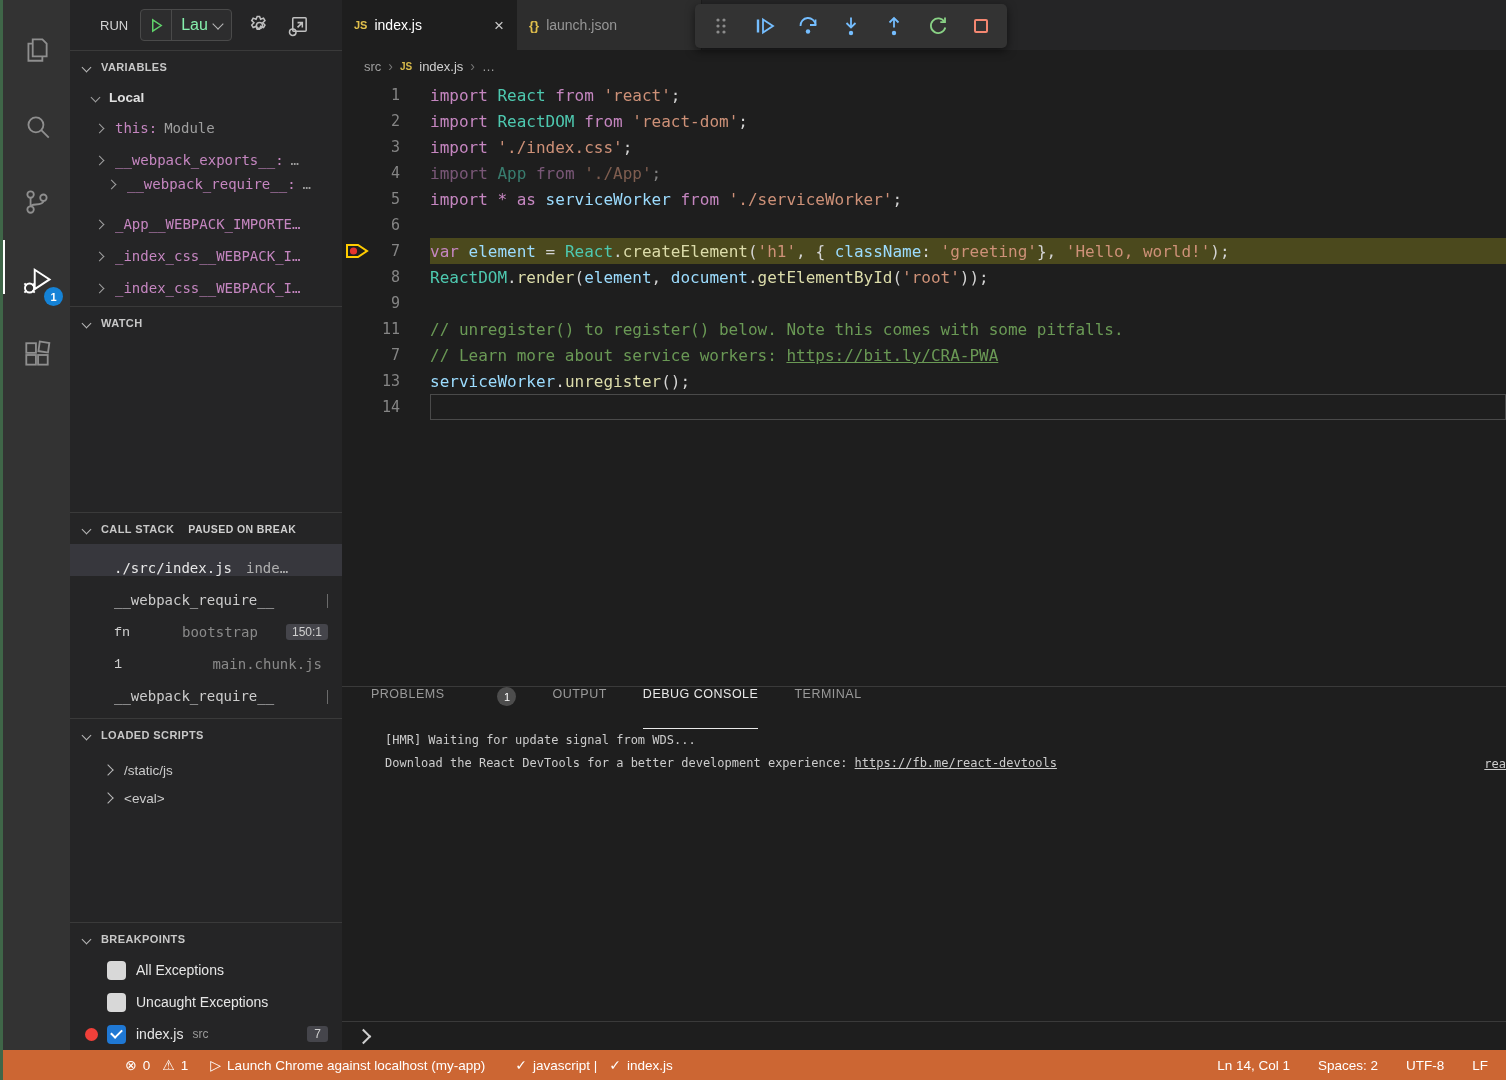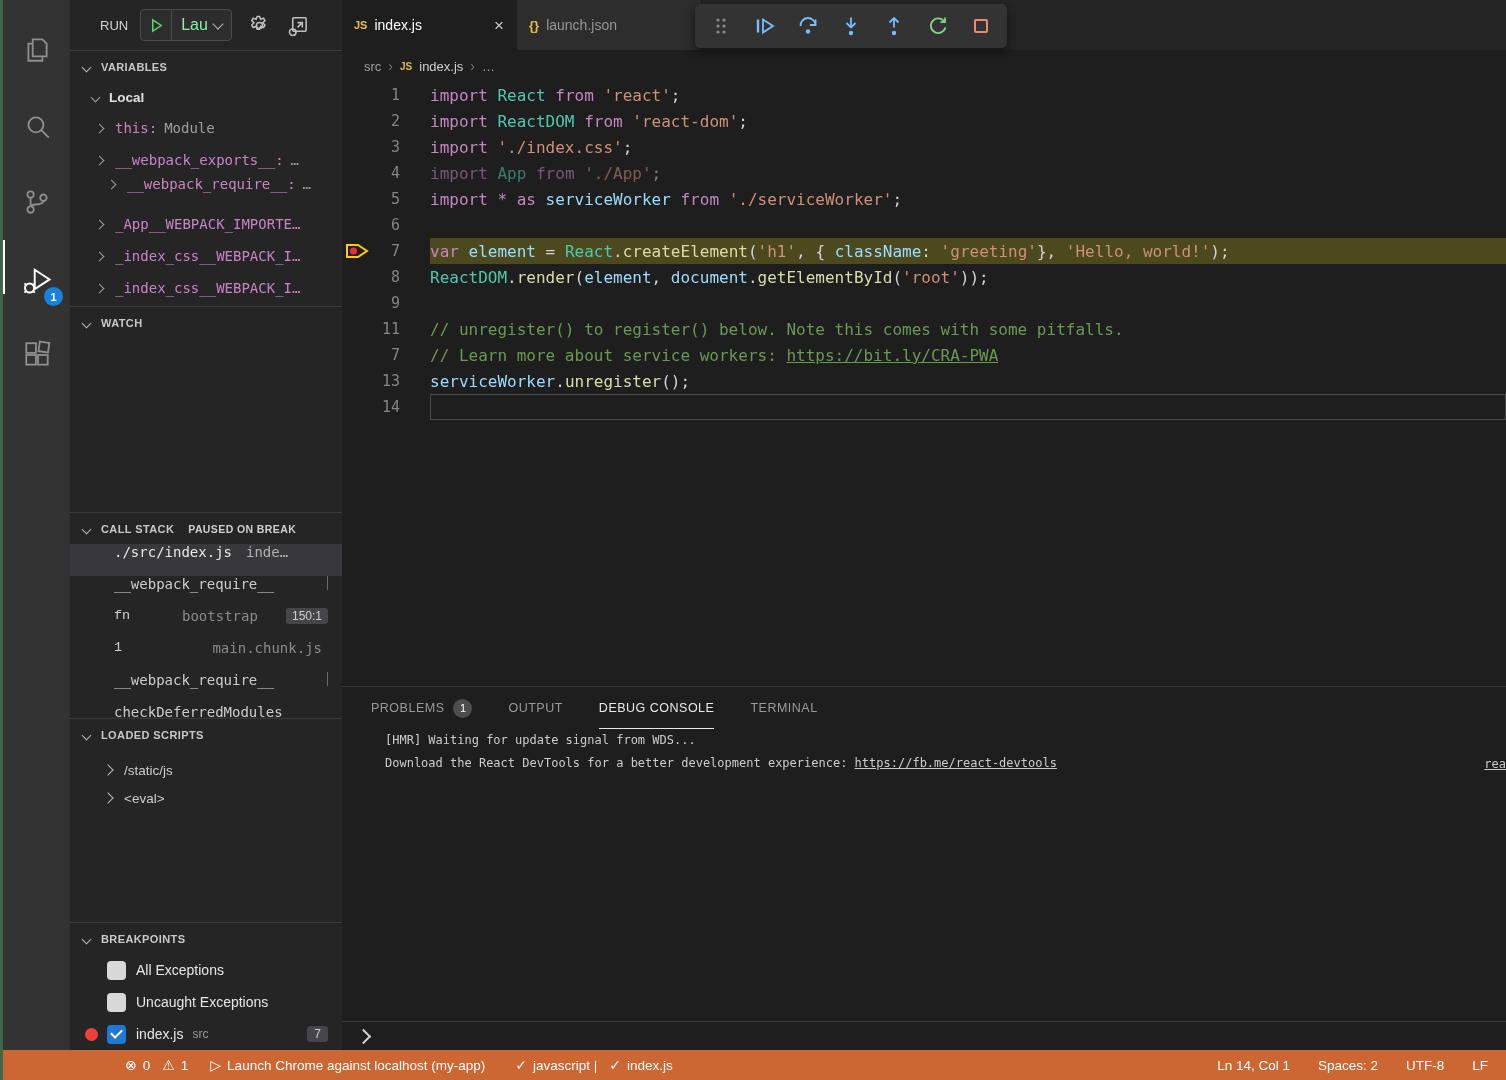--- a/index.html
+++ b/index.html
@@ -38,21 +38,21 @@
   .sec-header .sec-title{margin-left:11px;white-space:nowrap;}
   .sec-status{margin-left:14px;font-size:10.5px;color:#cfcfcf;white-space:nowrap;overflow:hidden;flex:1;}
 
   .tree-row{position:absolute;left:0;right:0;height:32px;display:flex;align-items:center;}
   .tree-row .chev{width:6px;height:6px;border-color:#a0a0a0;}
   .scope-label{font-size:13.5px;font-weight:bold;color:#e0e0e0;margin-left:10px;}
   .var-name{font-size:14px;color:#c586c0;margin-left:12px;white-space:pre;}
   .var-value{font-size:14px;color:#9f9f9f;margin-left:7px;white-space:pre;}
 
   .stack-rows{position:absolute;left:0;right:0;top:544px;height:174px;overflow:hidden;}
-  .stack-row{height:32px;display:flex;align-items:flex-start;padding:0 14px 0 44px;font-size:14px;color:#cccccc;}
+  .stack-row{height:32px;display:flex;align-items:flex-end;padding:0 14px 0 44px;font-size:14px;color:#cccccc;}
   .stack-row.selected{background:#37373d;color:#e8e8e8;}
   .stack-loc{margin-left:14px;color:#b0b0b0;white-space:nowrap;overflow:hidden;}
   .clipbar{margin-left:auto;width:1px;height:14px;background:#6b6b6b;}
   .stack-prefix{font-family:Liberation Mono, monospace;font-size:13.5px;color:#d0d0d0;width:68px;}
   .stack-dim{color:#8a8a8a;}
   .stack-badge{margin-left:auto;background:#45454b;color:#cfcfcf;font-family:"Liberation Sans",sans-serif;
                font-size:12px;border-radius:3px;padding:1px 6px;}
   .frame4-name{margin-left:auto;margin-right:6px;}
 
   .script-row{position:absolute;left:0;right:0;height:32px;display:flex;align-items:center;padding-left:34px;}
@@ -102,21 +102,21 @@
   .line .cursor-box{position:absolute;left:88px;right:0;top:0;bottom:0;border:1px solid #4a4a4a;box-sizing:border-box;z-index:1;}
   .line.dim .content span{opacity:.55;}
   .bp-arrow{position:absolute;left:3px;top:4px;z-index:2;}
   .tk-kw{color:#c586c0}.tk-var{color:#9cdcfe}.tk-cls{color:#4ec9b0}.tk-fn{color:#dcdcaa}
   .tk-str{color:#ce9178}.tk-pl{color:#d4d4d4}.tk-cmt{color:#6a9955}
   .tk-lnk{color:#6a9955;text-decoration:underline;}
 
   
   .panel{position:absolute;left:342px;top:686px;right:0;height:364px;background:#1e1e1e;border-top:1px solid #3a3a3a;}
   .panel-tabs{display:flex;align-items:center;gap:36px;padding-left:29px;height:42px;}
-  .ptab{font-size:12.5px;letter-spacing:.5px;color:#9a9a9a;display:flex;align-items:center;height:100%;box-sizing:border-box;}
+  .ptab{font-size:12.5px;letter-spacing:.5px;color:#9a9a9a;display:flex;height:100%;box-sizing:border-box;gap:44px;}
   .ptab.active{color:#e9e9e9;border-bottom:1.5px solid #e9e9e9;}
   .ptab-badge{margin-left:9px;width:19px;height:19px;border-radius:50%;background:#4d4d4d;color:#fff;
               font-size:11px;display:flex;align-items:center;justify-content:center;letter-spacing:0;}
   .console{padding-left:43px;font-family:"DejaVu Sans Mono",monospace;font-size:12px;line-height:23px;color:#cccccc;}
   .console .lnk{text-decoration:underline;color:#cccccc;}
   .console-line2{position:relative;}
   .right-link{position:absolute;right:0;top:1px;text-decoration:underline;white-space:nowrap;}
   .console-input{position:absolute;left:0;right:0;bottom:0;height:29px;border-top:1px solid #3a3a3a;
                  display:flex;align-items:center;padding-left:16px;}
   .prompt-chev{width:9px;height:9px;border-right:2px solid #cfcfcf;border-bottom:2px solid #cfcfcf;transform:rotate(-45deg);}

